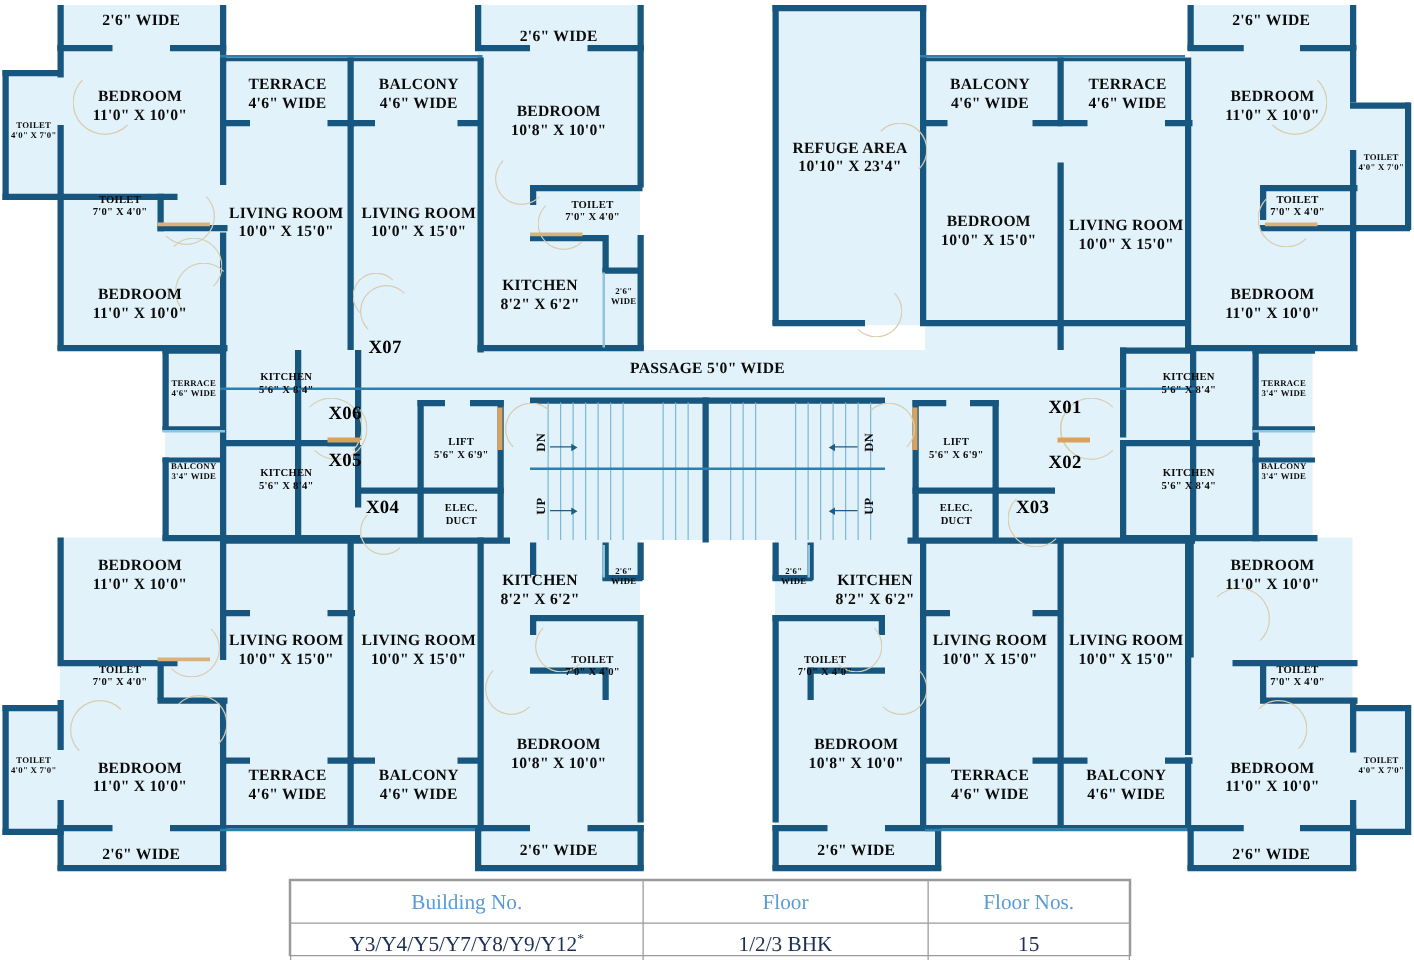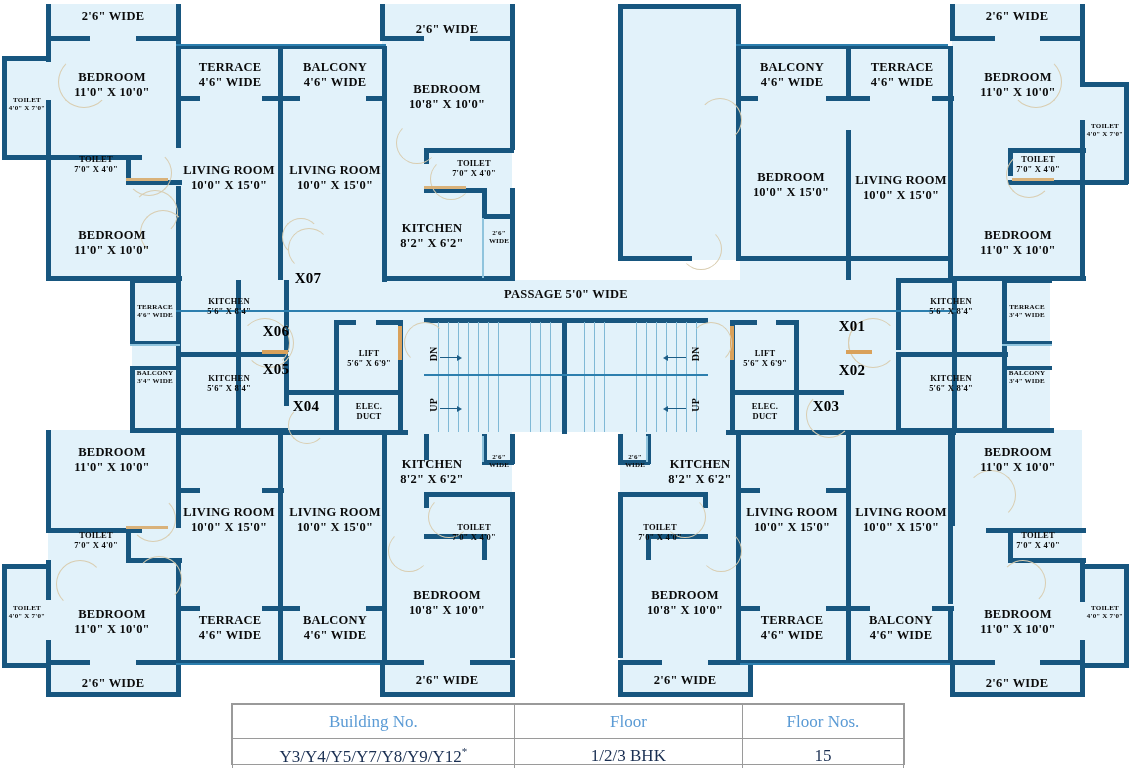--- a/index.html
+++ b/index.html
@@ -465,20 +465,24 @@
   </div>
   <div class="lbl l-big" style="left:384px;top:221px;width:96px;">
     <span>KITCHEN</span><br>
     <span>8'2"  X  6'2"</span>
   </div>
   <div class="lbl l-xs" style="left:484px;top:229px;width:30px;">
     <span>2'6"</span><br>
     <span>WIDE</span>
   </div>
 
+  <div class="lbl l-big" style="left:618px;top:111px;width:124px;">
+    <span>REFUGE AREA</span><br>
+    <span>10'10" X 23'4"</span>
+  </div>
 
   <div class="lbl l-big" style="left:740px;top:60px;width:104px;">
     <span>BALCONY</span><br>
     <span>4'6"  WIDE</span>
   </div>
   <div class="lbl l-big" style="left:852px;top:60px;width:100px;">
     <span>TERRACE</span><br>
     <span>4'6"  WIDE</span>
   </div>
   <div class="lbl l-big" style="left:738px;top:170px;width:106px;">

